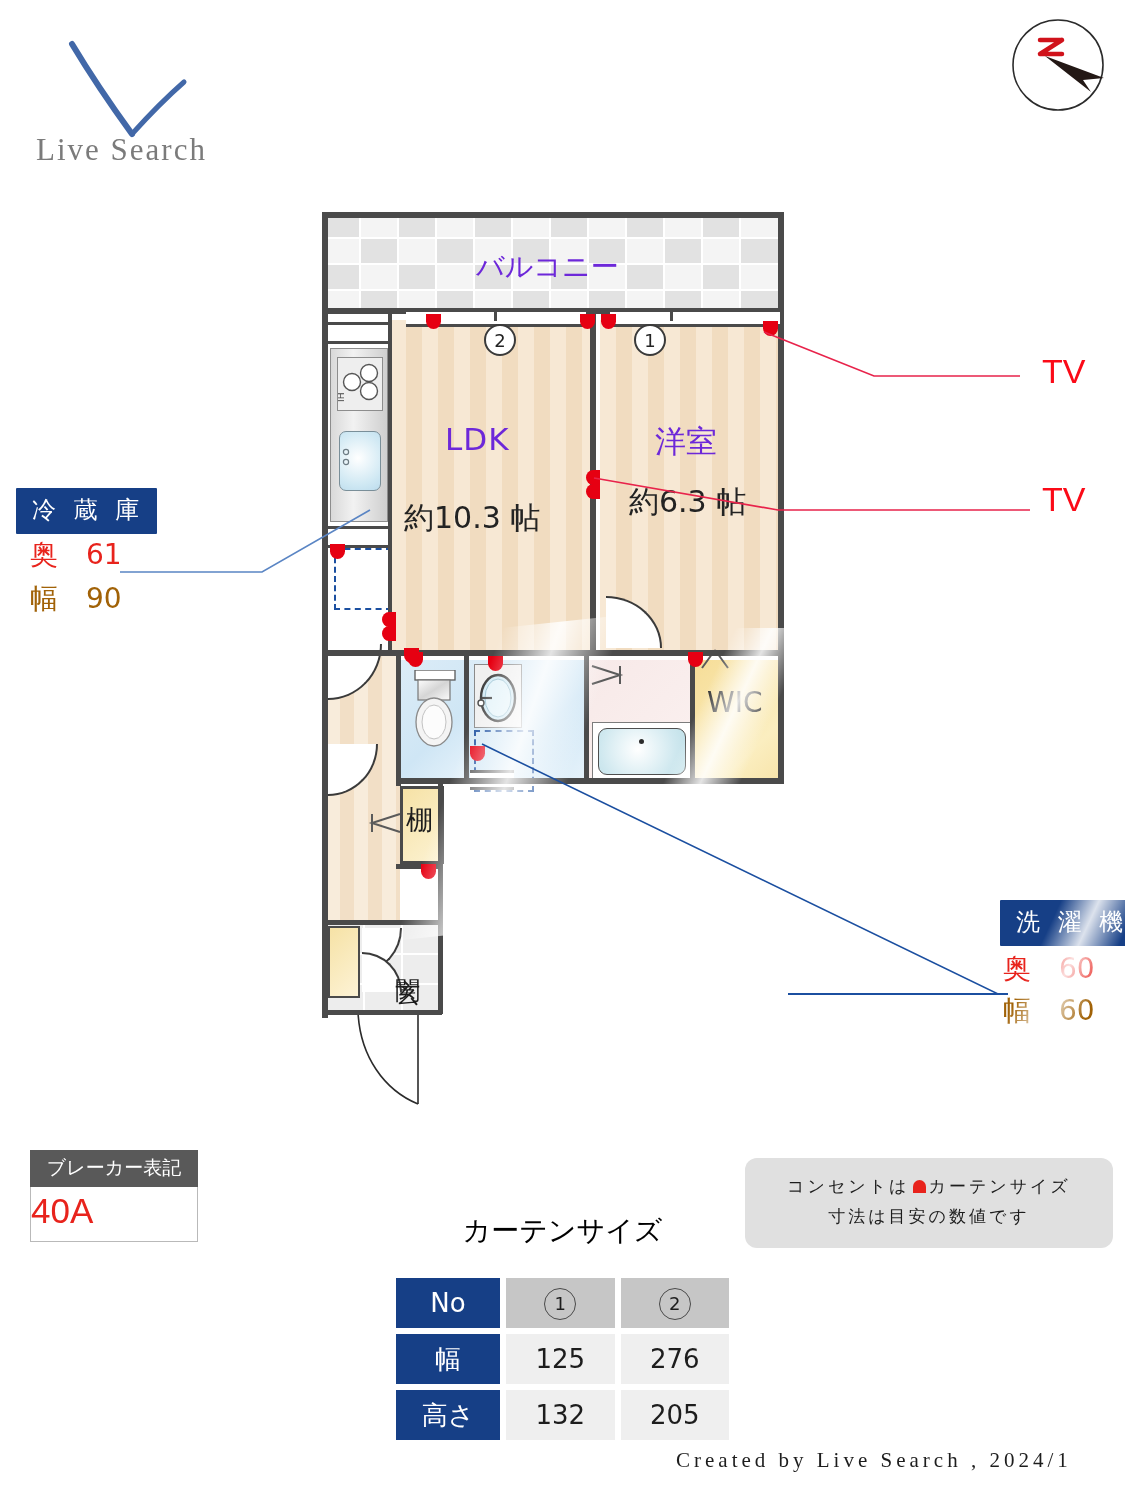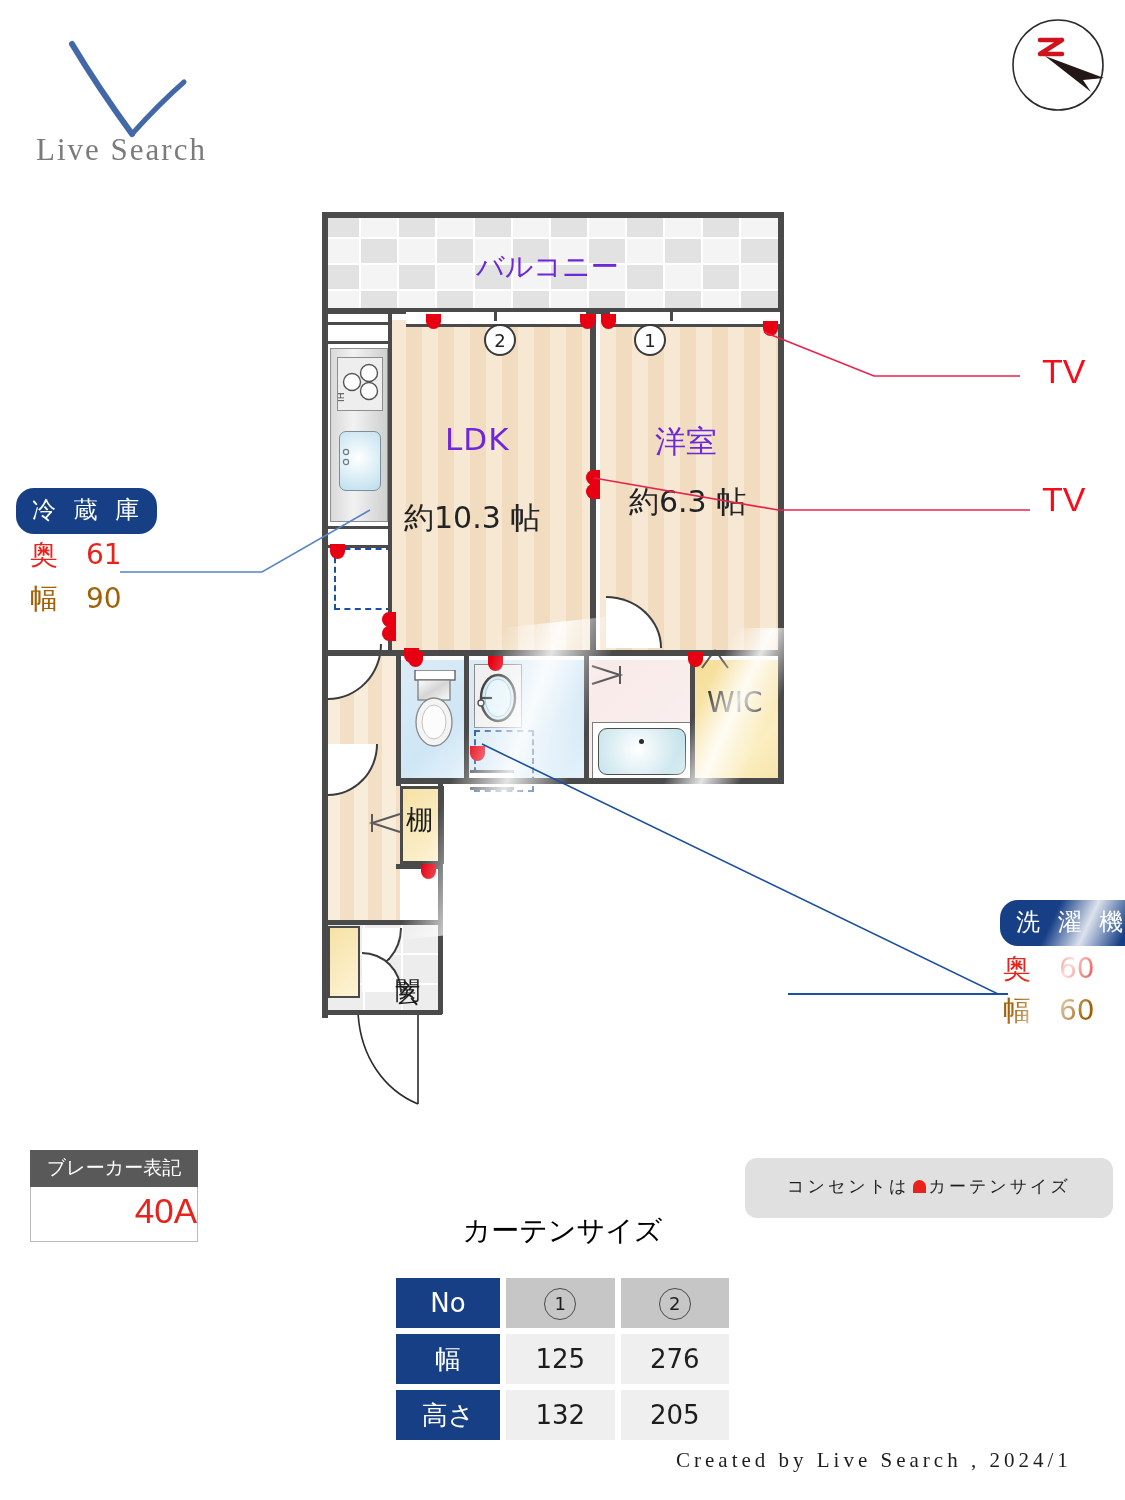--- a/index.html
+++ b/index.html
@@ -87,21 +87,21 @@
   
   .swing{position:absolute;border:2px solid #3a3a3a;background:#fff;box-sizing:border-box;}
   .swing.br{border-radius:0 0 100% 0;border-top:none;border-left:none;}
   .swing.tr{border-radius:0 100% 0 0;border-bottom:none;border-left:none;}
 
   
   .chev{position:absolute;}
 
   
   .badge{
-    position:absolute;background:#163f86;color:#fff;border-radius:18px;
+    position:absolute;background:#163f86;color:#fff;border-radius:1px;
     font-size:24px;letter-spacing:5px;padding:6px 13px 8px 16px;
     font-family:"DejaVu Sans","Liberation Sans",sans-serif;white-space:nowrap;
   }
   .dimrow{position:absolute;font-size:28px;white-space:nowrap;
     font-family:"DejaVu Sans","Liberation Sans",sans-serif;}
   .dim-d{color:#e8231c;}
   .dim-w{color:#a16207;}
   .dim-key{display:inline-block;width:56px;}
 
   .tvlabel{
@@ -109,21 +109,21 @@
     font-family:"Liberation Sans","DejaVu Sans",sans-serif;
   }
 
   
   #breaker{left:30px;top:1150px;width:168px;}
   #breaker .hd{
     background:#595959;color:#fff;text-align:center;font-size:19px;padding:5px 0 6px;
     font-family:"DejaVu Sans","Liberation Sans",sans-serif;
   }
   #breaker .bd{
-    border:1px solid #b9b9b9;border-top:none;background:#fff;text-align:right;
+    border:1px solid #b9b9b9;border-top:none;background:#fff;text-align:left;
     color:#e8231c;font-size:35px;padding:4px 0 10px;
     font-family:"Liberation Sans","DejaVu Sans",sans-serif;
   }
 
   
   #note{
     left:745px;top:1158px;width:368px;background:#e0e0e0;border-radius:12px;
     padding:14px 0 16px 0;
   }
   #note .ln{
@@ -466,20 +466,21 @@
 
 <div class="abs" id="breaker">
   <div class="hd">ブレーカー表記</div>
   <div class="bd">40A</div>
 </div>
 
 <div class="abs" id="note">
   <div class="ln">
     <span>コンセントは</span><span class="plugdot"></span><span>カーテンサイズ</span>
   </div>
+  <div class="ln">寸法は目安の数値です</div>
 </div>
 
 <div class="abs" id="curtain">
   <div class="title">カーテンサイズ</div>
   <table>
     <tbody>
         <tr>
       <td class="hdr">No</td>
       <td class="colhdr"><span class="circ">1</span></td>
       <td class="colhdr"><span class="circ">2</span></td>

